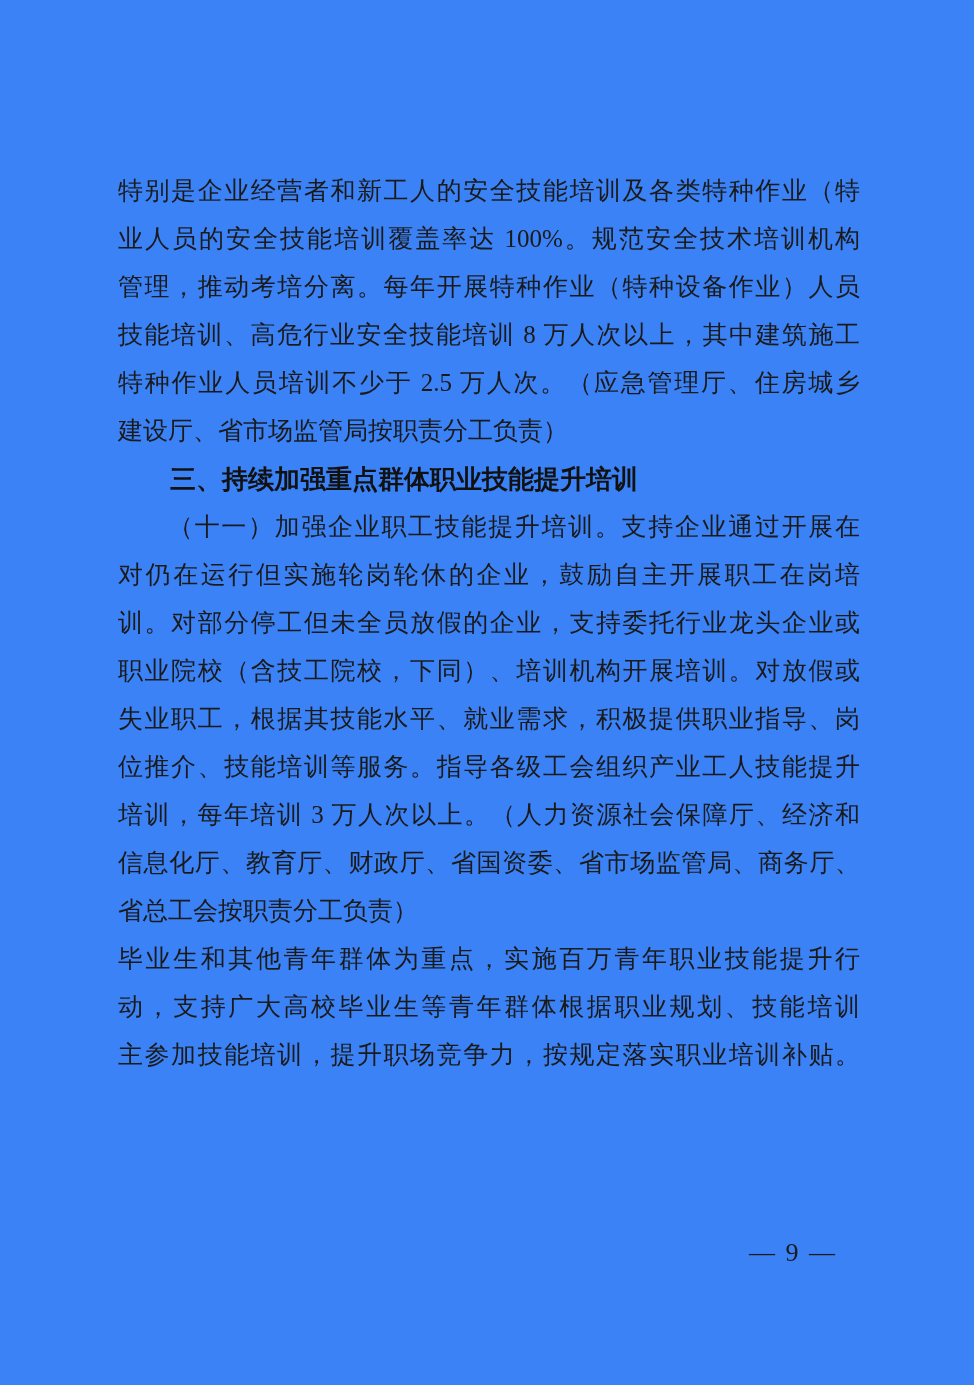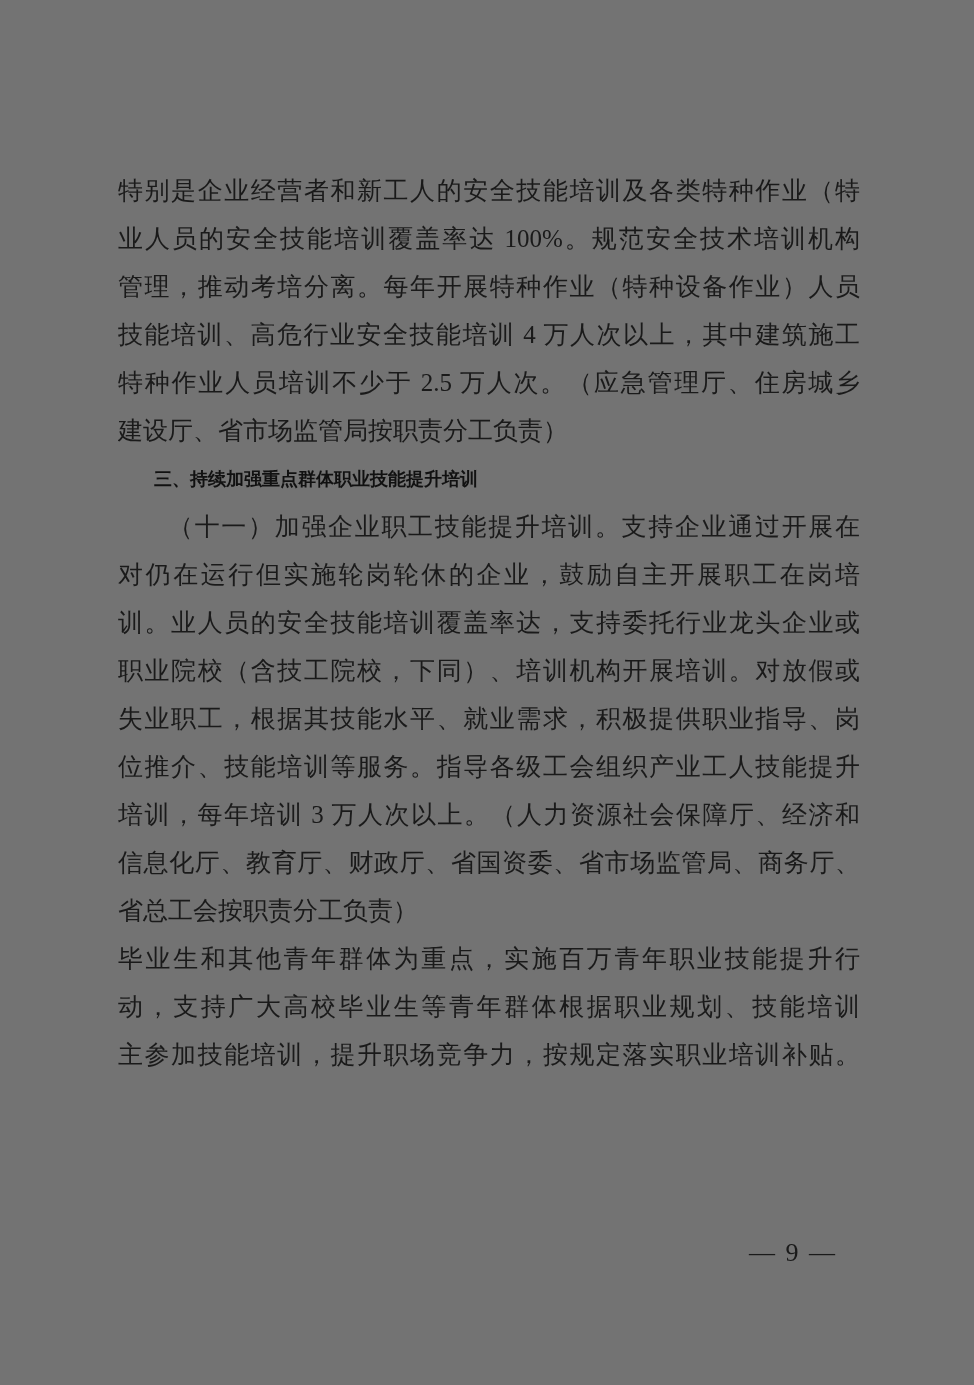--- a/index.html
+++ b/index.html
@@ -4,21 +4,21 @@
 <style>
   html, body {
     margin: 0;
     padding: 0;
     background: #e8e8e8;
   }
   .sheet {
     position: relative;
     width: 974px;
     height: 1385px;
-    background: #737373;
+    background: #3b82f6;
     overflow: hidden;
     font-family: "Liberation Serif", "DejaVu Serif", serif;
     color: #1a1a1a;
   }
   .textblock {
     position: absolute;
     left: 118px;
     top: 167px;
     width: 742px;
   }
@@ -38,21 +38,21 @@
   .line.para-end {
     text-align: right;
     text-align-last: left;
   }
   .line.indent {
     text-indent: 2em;
   }
   .line.heading {
     font-family: "Liberation Sans", "DejaVu Sans", sans-serif;
     font-weight: bold;
-    font-size: 18px;
+    font-size: 26px;
     text-align: left;
     text-align-last: left;
     text-indent: 2em;
     color: #111111;
   }
   .page-footer {
     position: absolute;
     top: 1238px;
     right: 137px;
     font-size: 26px;
@@ -63,27 +63,27 @@
   }
 </style>
 </head>
 <body>
 
 <div class="sheet">
   <main class="textblock">
     <p class="line">特别是企业经营者和新工人的安全技能培训及各类特种作业（特</p>
     <p class="line">业人员的安全技能培训覆盖率达 100%。规范安全技术培训机构</p>
     <p class="line">管理，推动考培分离。每年开展特种作业（特种设备作业）人员</p>
-    <p class="line">技能培训、高危行业安全技能培训 4 万人次以上，其中建筑施工</p>
+    <p class="line">技能培训、高危行业安全技能培训 8 万人次以上，其中建筑施工</p>
     <p class="line">特种作业人员培训不少于 2.5 万人次。（应急管理厅、住房城乡</p>
     <p class="line para-end">建设厅、省市场监管局按职责分工负责）</p>
     <h2 class="line heading">三、持续加强重点群体职业技能提升培训</h2>
     <p class="line indent">（十一）加强企业职工技能提升培训。支持企业通过开展在</p>
     <p class="line">对仍在运行但实施轮岗轮休的企业，鼓励自主开展职工在岗培</p>
-    <p class="line">训。业人员的安全技能培训覆盖率达，支持委托行业龙头企业或</p>
+    <p class="line">训。对部分停工但未全员放假的企业，支持委托行业龙头企业或</p>
     <p class="line">职业院校（含技工院校，下同）、培训机构开展培训。对放假或</p>
     <p class="line">失业职工，根据其技能水平、就业需求，积极提供职业指导、岗</p>
     <p class="line">位推介、技能培训等服务。指导各级工会组织产业工人技能提升</p>
     <p class="line">培训，每年培训 3 万人次以上。（人力资源社会保障厅、经济和</p>
     <p class="line">信息化厅、教育厅、财政厅、省国资委、省市场监管局、商务厅、</p>
     <p class="line para-end">省总工会按职责分工负责）</p>
     <p class="line">毕业生和其他青年群体为重点，实施百万青年职业技能提升行</p>
     <p class="line">动，支持广大高校毕业生等青年群体根据职业规划、技能培训</p>
     <p class="line">主参加技能培训，提升职场竞争力，按规定落实职业培训补贴。</p>
   </main>

